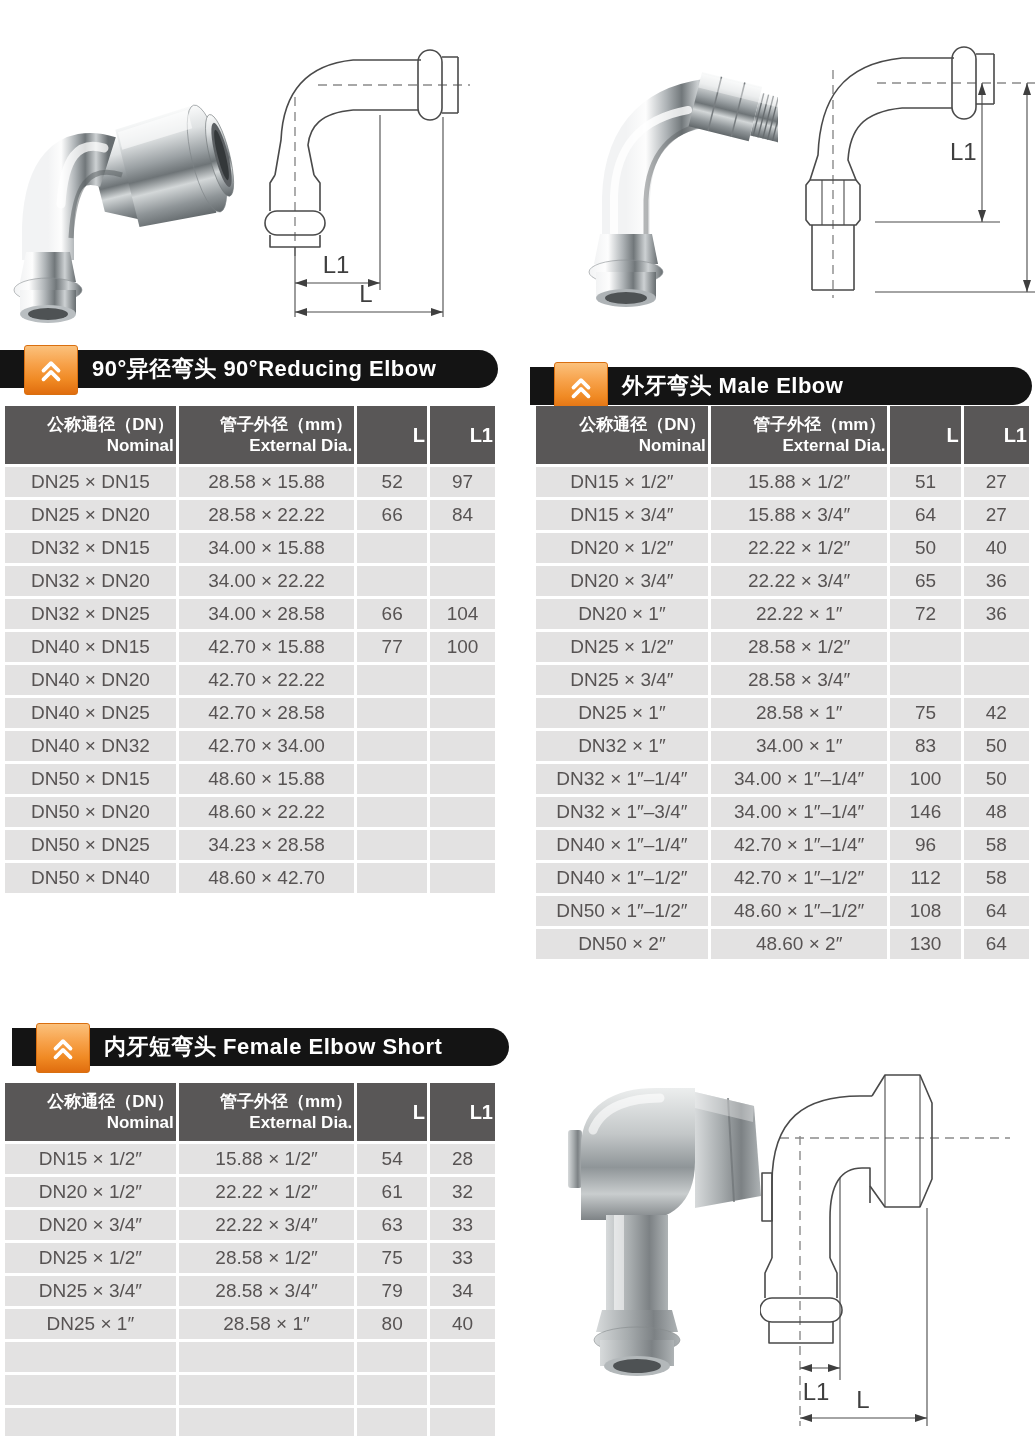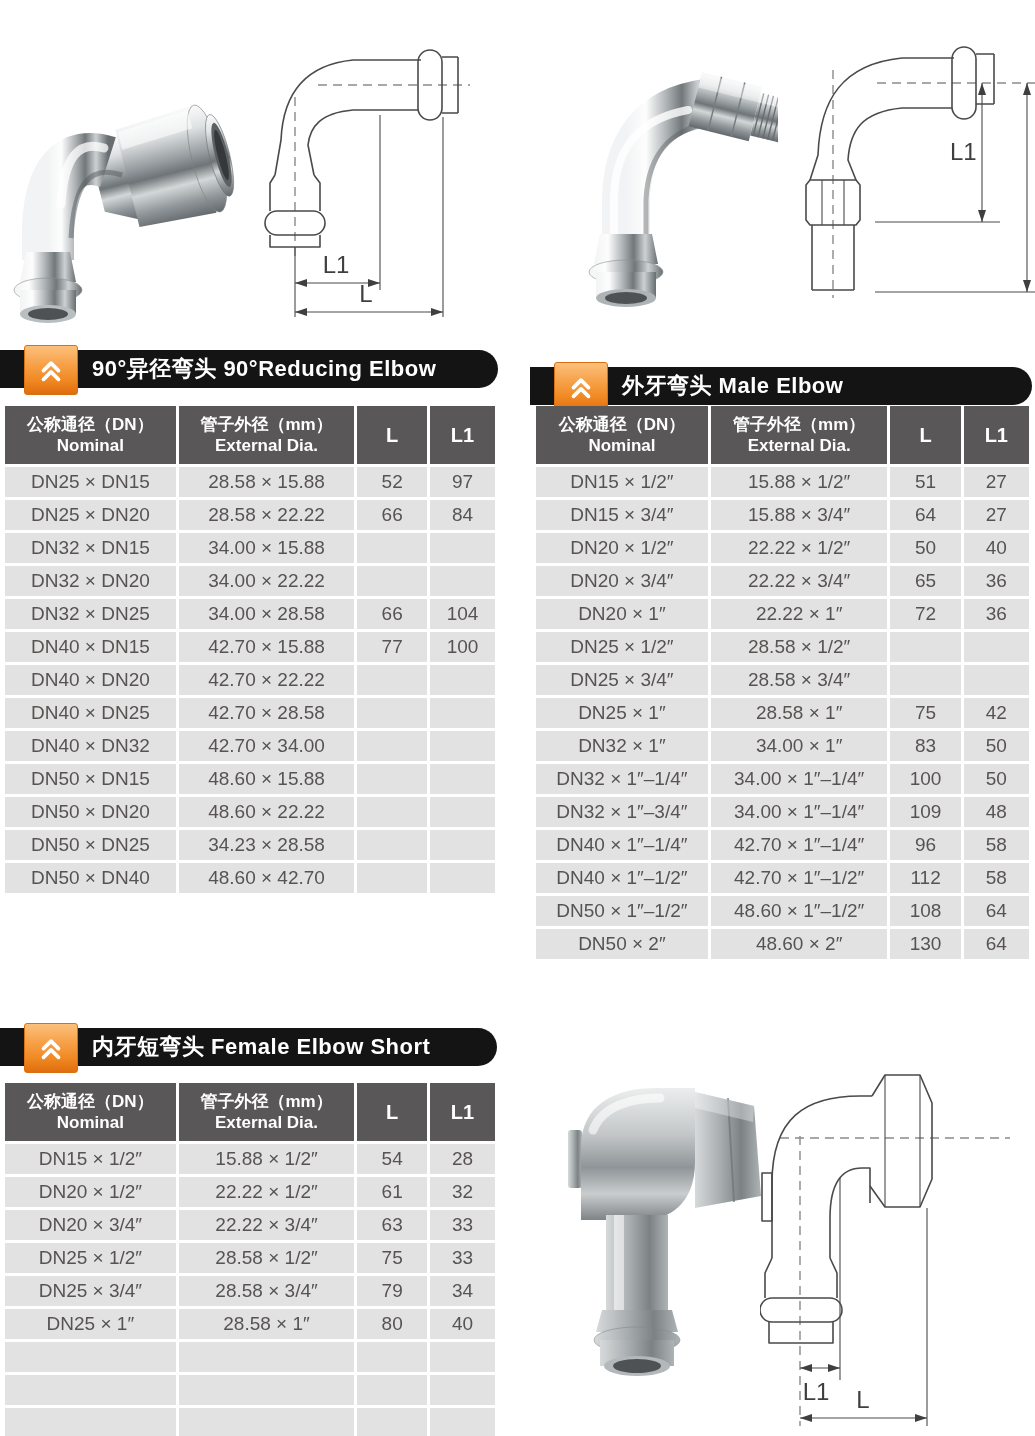--- a/index.html
+++ b/index.html
@@ -10,21 +10,21 @@
   .section-bar{position:absolute;height:38px;background:#141414;border-radius:0 19px 19px 0;}
   .section-bar .bar-title{color:#ffffff;font-size:22px;font-weight:bold;line-height:38px;
     padding-left:92px;white-space:nowrap;letter-spacing:.5px;}
   .accent-box{position:absolute;left:24px;top:-5px;width:52px;height:48px;border-radius:3px;
     background:linear-gradient(180deg,#fbc17c 0%,#f7a149 38%,#f08a24 70%,#e06d0e 100%);
     border:1px solid #d96f10;display:flex;align-items:center;justify-content:center;}
 
   
   table.spec{border-collapse:separate;border-spacing:3px;table-layout:fixed;position:absolute;}
   table.spec th{background:#595757;color:#ffffff;font-weight:bold;height:58px;
-    font-size:17px;line-height:1.25;text-align:center;padding:0 2px;}
+    font-size:17px;line-height:1.25;text-align:right;padding:0 2px;}
   table.spec th.dim{font-size:20px;}
   table.spec td{background:#e3e2e2;color:#575353;font-size:19px;text-align:center;
     height:30px;padding:0 2px;white-space:nowrap;overflow:hidden;}
 
   .fig{position:absolute;}
   svg text{font-family:"Liberation Sans","DejaVu Sans",sans-serif;}
   .dim-label{font-size:24px;fill:#3f3f3f;}
   .outline{fill:none;stroke:#4a4a4a;stroke-width:1.6;stroke-linejoin:round;}
   .thin{fill:none;stroke:#4a4a4a;stroke-width:1.1;}
   .dash{fill:none;stroke:#8a8a8a;stroke-width:1.4;stroke-dasharray:9 6;}
@@ -357,21 +357,21 @@
         </tr>
         <tr>
           <td>DN32 × 1″–1/4″</td>
           <td>34.00 × 1″–1/4″</td>
           <td>100</td>
           <td>50</td>
         </tr>
         <tr>
           <td>DN32 × 1″–3/4″</td>
           <td>34.00 × 1″–1/4″</td>
-          <td>109</td>
+          <td>146</td>
           <td>48</td>
         </tr>
         <tr>
           <td>DN40 × 1″–1/4″</td>
           <td>42.70 × 1″–1/4″</td>
           <td>96</td>
           <td>58</td>
         </tr>
         <tr>
           <td>DN40 × 1″–1/2″</td>
@@ -387,21 +387,21 @@
         </tr>
         <tr>
           <td>DN50 × 2″</td>
           <td>48.60 × 2″</td>
           <td>130</td>
           <td>64</td>
         </tr>
       </tbody>
   </table>
 
-  <div class="section-bar" style="left:0;top:1028px;width:497px">
+  <div class="section-bar" style="left:12px;top:1028px;width:497px">
     <div class="accent-box">
       <svg width="30" height="30" viewBox="0 0 24 24">
         <polyline points="6,12.5 12,6.5 18,12.5" fill="none" stroke="#ffffff" stroke-width="3" stroke-linecap="round" stroke-linejoin="round"></polyline>
         <polyline points="6,19.5 12,13.5 18,19.5" fill="none" stroke="#ffffff" stroke-width="3" stroke-linecap="round" stroke-linejoin="round"></polyline>
       </svg>
     </div>
     <div class="bar-title">内牙短弯头 Female Elbow Short</div>
   </div>
 
   <table class="spec" style="left:2px;top:1080px;width:496px">

